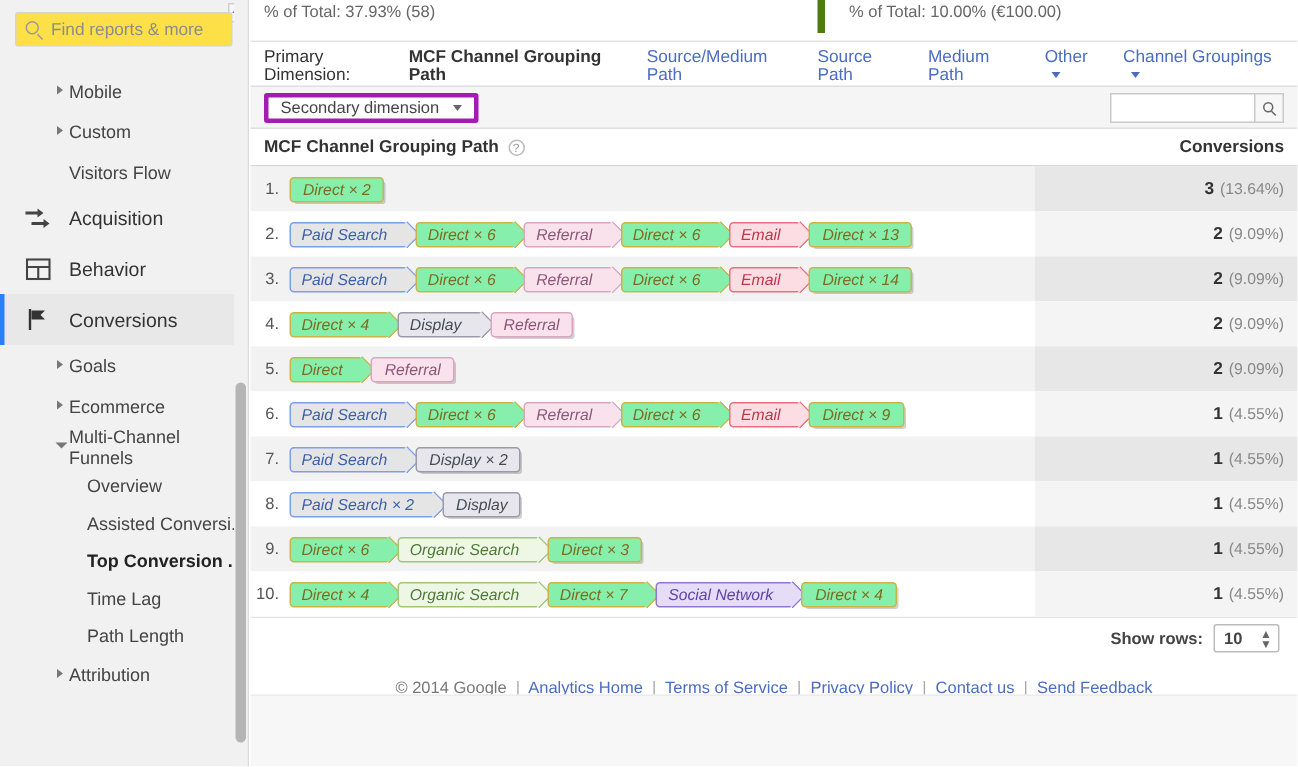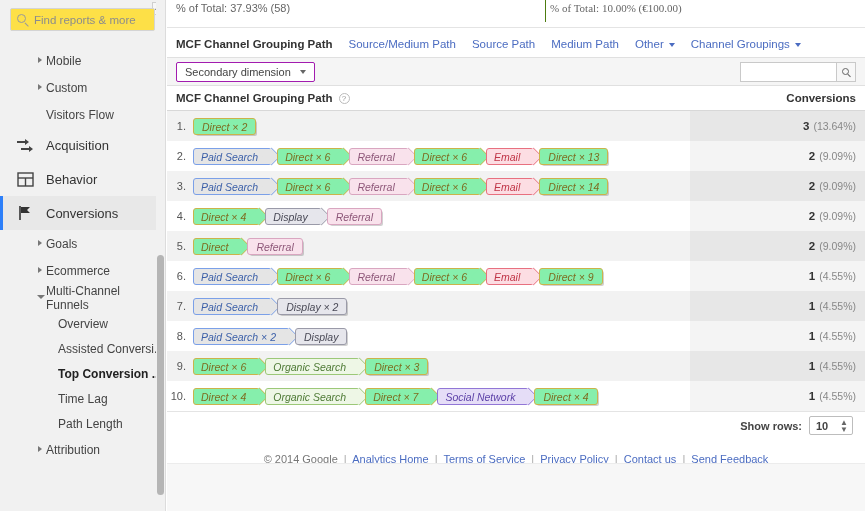--- a/index.html
+++ b/index.html
@@ -95,21 +95,21 @@
 
   
   #main { position:absolute; left:167px; top:0; right:0; height:511px; background:#fff; }
 
   .metrics {
     height:28px; border-bottom:1px solid #e4e4e4;
     display:flex; align-items:flex-start; position:relative;
   }
   .metric { font-size:11px; color:#666; padding-top:2px; }
   .metric.m1 { padding-left:9px; width:378px; }
-  .metric.m2 { padding-left:4px; border-left:1px solid #4d7c0f; height:22px;font-family:Liberation Serif, serif; }
+  .metric.m2 { padding-left:16px; border-left:5px solid #4d7c0f; height:22px; }
 
   .primary-dim {
     height:26px; display:flex; align-items:center;
     padding-left:9px; font-size:11.5px; margin-top:3px;
   }
   .pd-label { color:#333; margin-right:5px; }
   .pd-current { font-weight:bold; color:#333; margin-right:16px; }
   .pd-link { color:#4b6cc1; margin-right:16px; cursor:pointer; }
   .pd-link.caret:after {
     content:""; display:inline-block; margin-left:5px;
@@ -118,21 +118,21 @@
     vertical-align:middle;
   }
 
   .toolbar {
     height:29px; background:#f5f5f5;
     border-top:1px solid #e0e0e0; border-bottom:1px solid #e0e0e0;
     display:flex; align-items:center; position:relative;
     padding-left:9px;
   }
   .btn-sec {
-    height:20px; background:#fff; border:1px solid #a21caf; border-radius:2px;
+    height:20px; background:#fff; border:3px solid #a21caf; border-radius:2px;
     font-size:11px; color:#444; padding:0 8px;
     display:flex; align-items:center; cursor:pointer;
   }
   .btn-sec:after {
     content:""; margin-left:9px;
     width:0;height:0;border-left:3.5px solid transparent;
     border-right:3.5px solid transparent;border-top:4px solid #666;
   }
   .tb-search {
     position:absolute; right:9px; top:4px;
@@ -332,20 +332,21 @@
 </div>
 
 <div id="main">
 
   <div class="metrics">
     <div class="metric m1">% of Total: 37.93% (58)</div>
     <div class="metric m2">% of Total: 10.00% (€100.00)</div>
   </div>
 
   <div class="primary-dim">
+    <span class="pd-label">Primary Dimension:</span>
     <span class="pd-current">MCF Channel Grouping Path</span>
     <span class="pd-link">Source/Medium Path</span>
     <span class="pd-link">Source Path</span>
     <span class="pd-link">Medium Path</span>
     <span class="pd-link caret">Other</span>
     <span class="pd-link caret">Channel Groupings</span>
   </div>
 
   <div class="toolbar">
     <div class="btn-sec">Secondary dimension</div>

